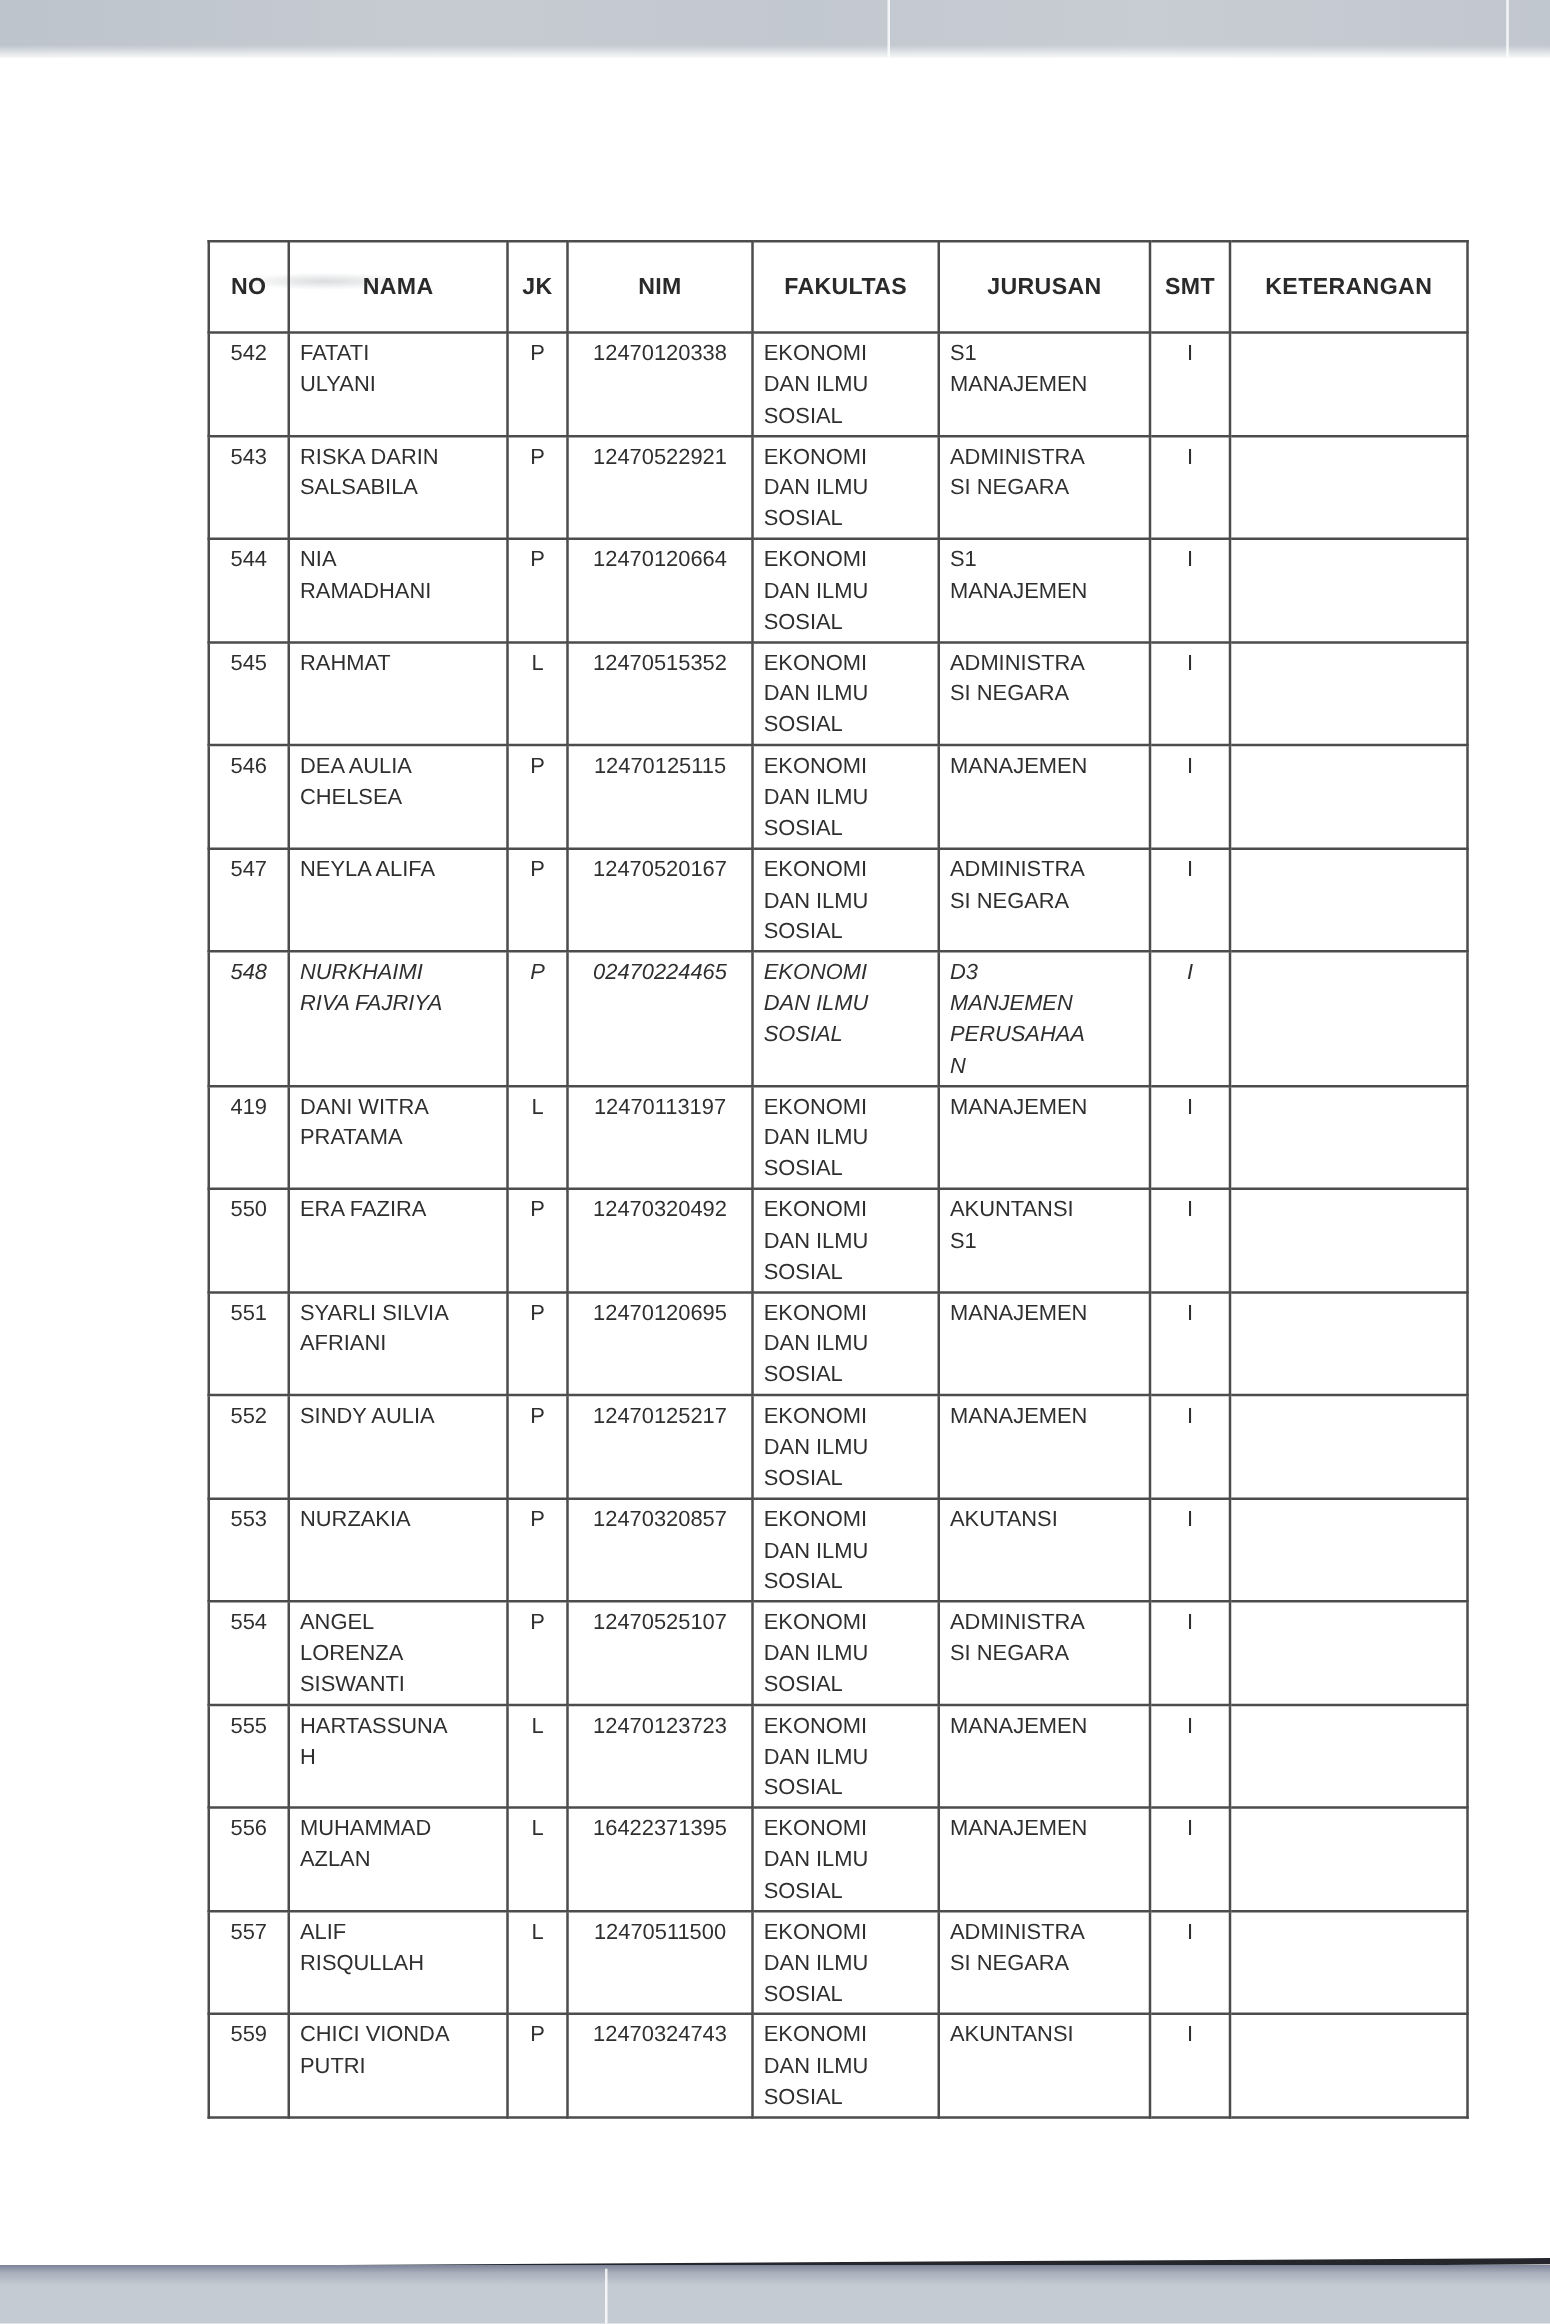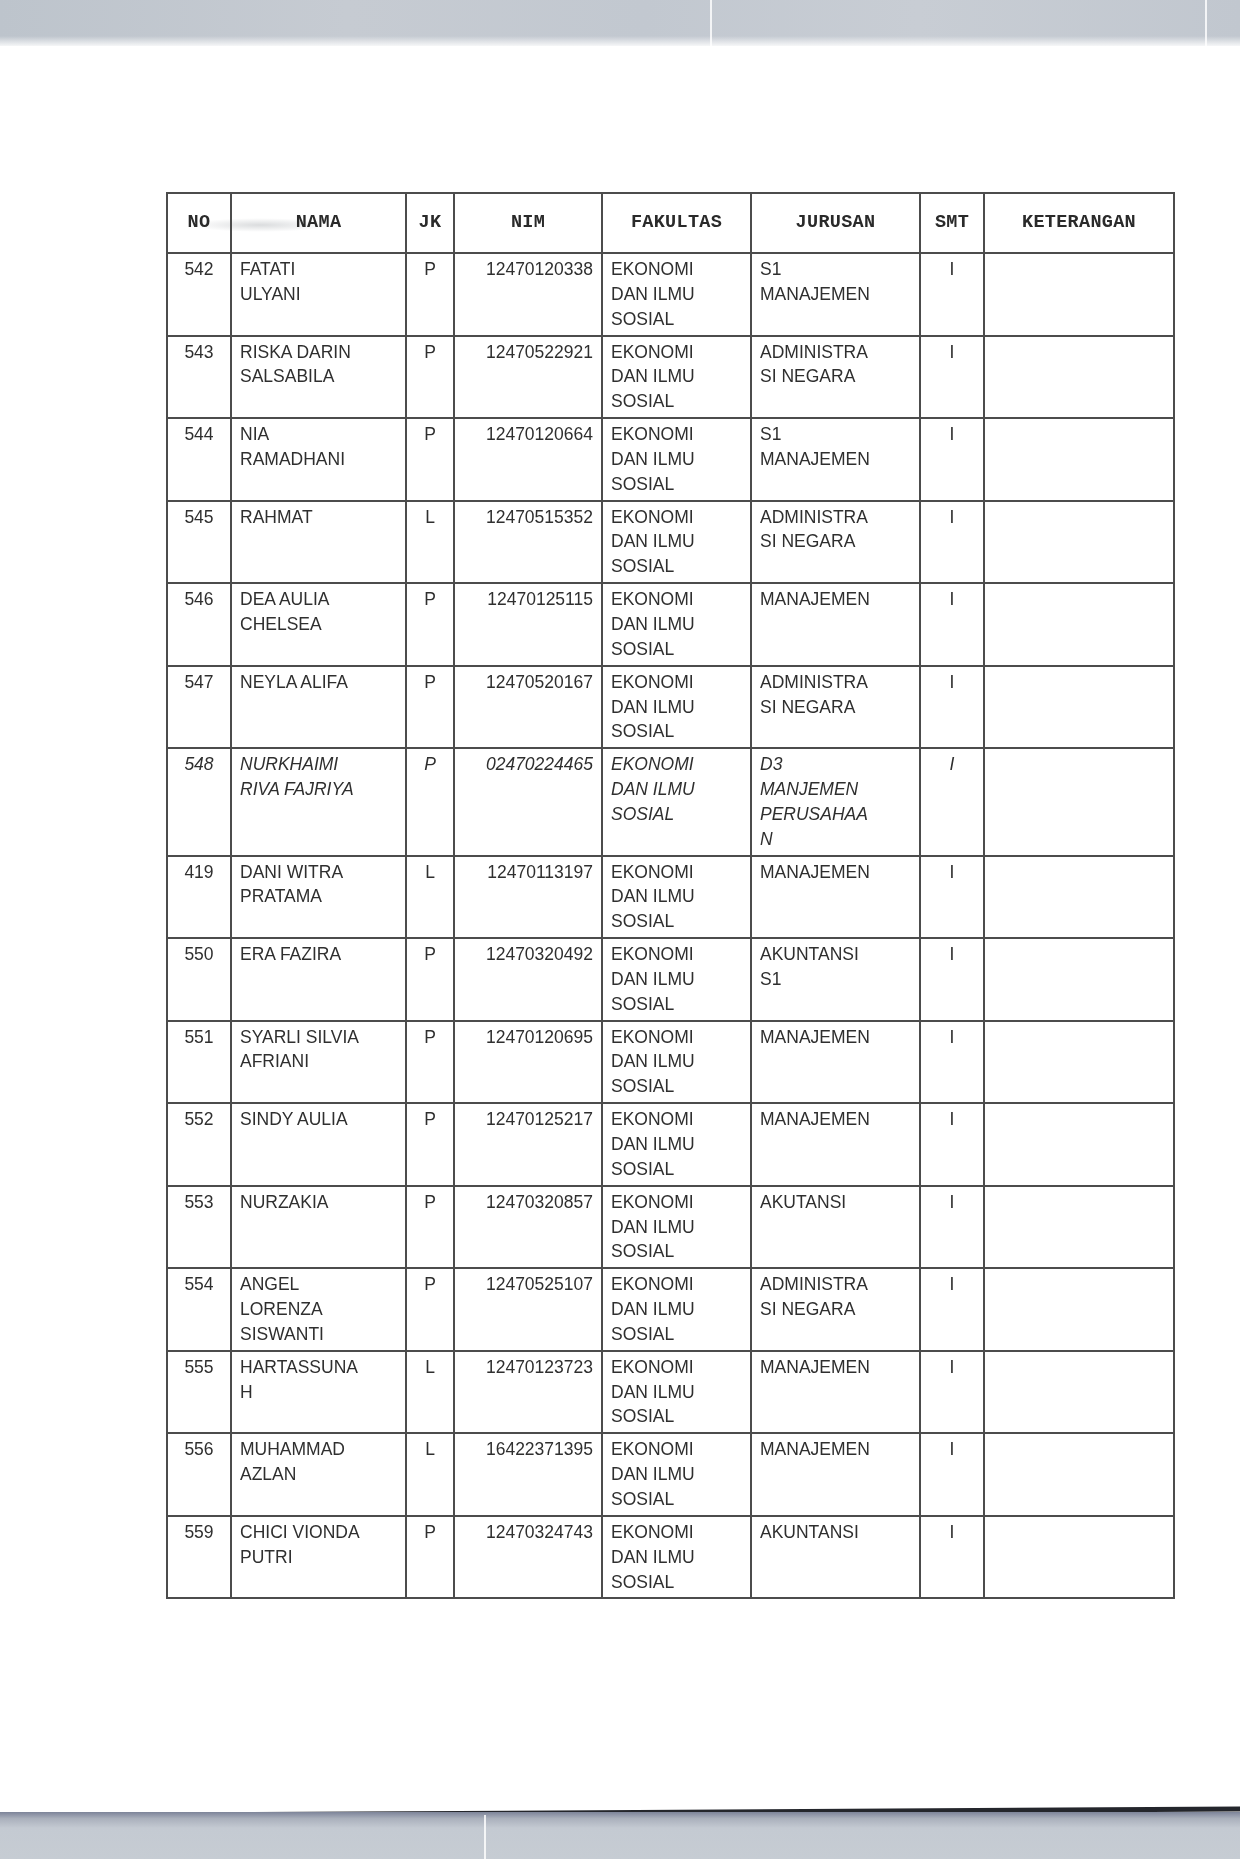--- a/index.html
+++ b/index.html
@@ -40,30 +40,30 @@
   table.roster{
     position:absolute;left:166px;top:192px;width:1007px;
     border-collapse:collapse;table-layout:fixed;
     color:#2f2f2f;font-size:17.5px;line-height:1.42;
   }
   table.roster th,table.roster td{
     border:2px solid #4c4c4c;
     padding:3px 8px;vertical-align:top;white-space:pre-line;
     overflow:hidden;
   }
-  table.roster thead tr{height:60px;font-family:Liberation Mono, monospace;}
+  table.roster thead tr{height:73px;}
   table.roster th{
     font-weight:bold;font-size:18.5px;text-align:center;vertical-align:middle;
     letter-spacing:.3px;color:#2a2a2a;white-space:normal;
   }
   table.roster tbody tr{height:79px;}
   table.roster tbody tr.tall{height:101px;font-style:italic;}
   td.col-no{text-align:center;padding-left:2px;padding-right:2px;margin-top:32px;}
   td.col-jk{text-align:center;}
-  td.col-nim{text-align:right;padding-left:2px;padding-right:2px;}
+  td.col-nim{text-align:center;padding-left:2px;padding-right:2px;}
   td.col-smt{text-align:center;vertical-align:bottom;padding-bottom:4px;}
   td.col-nama,td.col-fakultas,td.col-jurusan{text-align:left;}
 </style>
 </head>
 <body>
 
 <div class="top-band">
   <div class="vline t1"></div>
   <div class="vline t2"></div>
 </div>
@@ -291,20 +291,34 @@
         <td class="col-jk">L</td>
         <td class="col-nim">16422371395</td>
         <td class="col-fakultas">EKONOMI
 DAN ILMU
 SOSIAL</td>
         <td class="col-jurusan">MANAJEMEN</td>
         <td class="col-smt">I</td>
         <td class="col-keterangan"></td>
       </tr>
       <tr>
+        <td class="col-no">557</td>
+        <td class="col-nama">ALIF
+RISQULLAH</td>
+        <td class="col-jk">L</td>
+        <td class="col-nim">12470511500</td>
+        <td class="col-fakultas">EKONOMI
+DAN ILMU
+SOSIAL</td>
+        <td class="col-jurusan">ADMINISTRA
+SI NEGARA</td>
+        <td class="col-smt">I</td>
+        <td class="col-keterangan"></td>
+      </tr>
+      <tr>
         <td class="col-no">559</td>
         <td class="col-nama">CHICI VIONDA
 PUTRI</td>
         <td class="col-jk">P</td>
         <td class="col-nim">12470324743</td>
         <td class="col-fakultas">EKONOMI
 DAN ILMU
 SOSIAL</td>
         <td class="col-jurusan">AKUNTANSI</td>
         <td class="col-smt">I</td>

